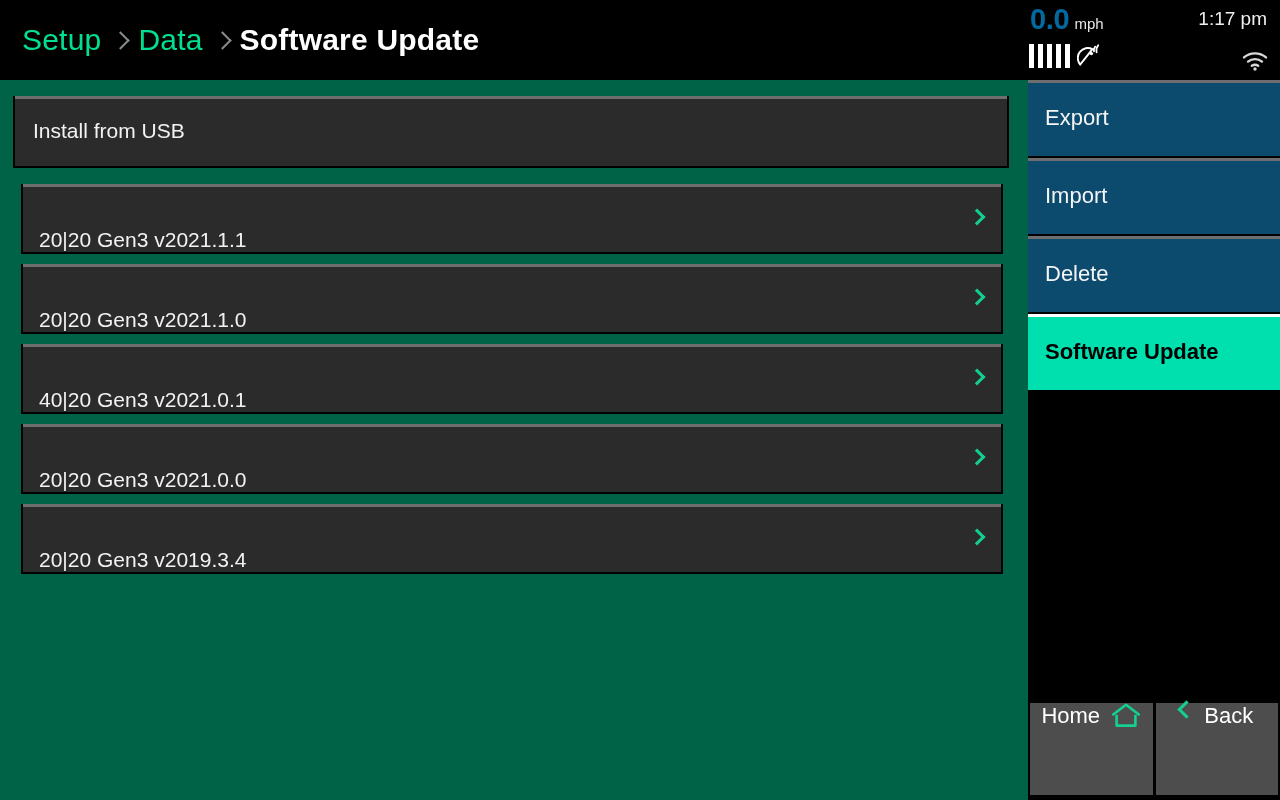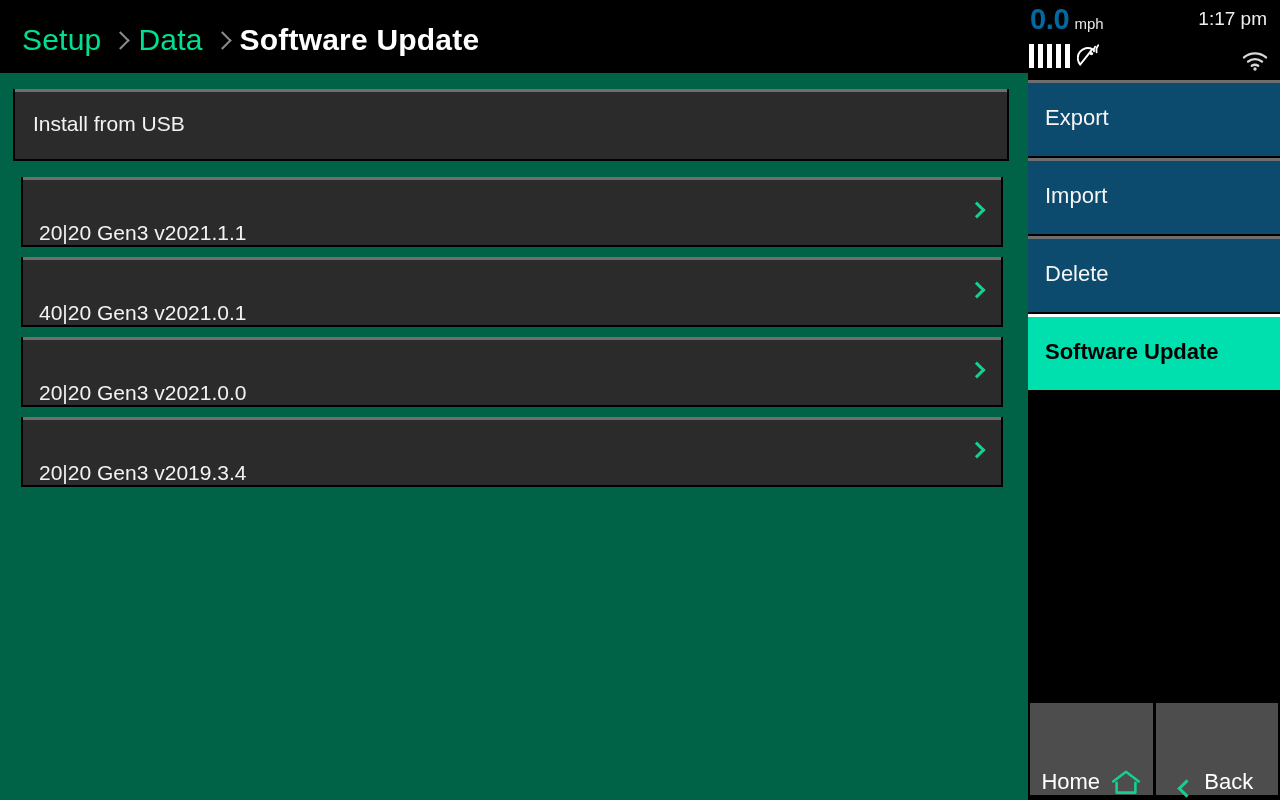--- a/index.html
+++ b/index.html
@@ -119,21 +119,21 @@
 
   .wifi {
     position: absolute;
     right: 12px; bottom: 9px;
     width: 26px; height: 20px;
   }
 
   
   .content {
     position: absolute;
-    left: 0; top: 73px;
+    left: 0; top: 80px;
     width: 1028px;
     height: 720px;
     background: #006246;
   }
 
   .usb-panel {
     position: absolute;
     left: 13px;
     top: 16px;
     width: 996px;
@@ -225,21 +225,21 @@
     width: 252px;
     height: 100px;
     display: flex;
     gap: 3px;
     padding: 3px 2px 5px 2px;
   }
   .navbtn {
     flex: 1;
     background: #4d4d4d;
     display: flex;
-    align-items: flex-end;
+    align-items: flex-start;
     justify-content: center;
     gap: 11px;
   }
   .navbtn .nav-label {
     color: #ffffff;
     font-size: 22px;
     font-weight: 400;
   }
   .home-icon { width: 30px; height: 25px; display: block; }
   .back-chevron {
@@ -306,20 +306,24 @@
       <span class="usb-panel-label">Install from USB</span>
     </div>
 
     <div class="version-list">
 
       <div class="version-row">
         <span class="version-label">20|20 Gen3 v2021.1.1</span>
         <span class="row-chevron"></span>
       </div>
 
+      <div class="version-row">
+        <span class="version-label">20|20 Gen3 v2021.1.0</span>
+        <span class="row-chevron"></span>
+      </div>
 
       <div class="version-row">
         <span class="version-label">40|20 Gen3 v2021.0.1</span>
         <span class="row-chevron"></span>
       </div>
 
       <div class="version-row">
         <span class="version-label">20|20 Gen3 v2021.0.0</span>
         <span class="row-chevron"></span>
       </div>

